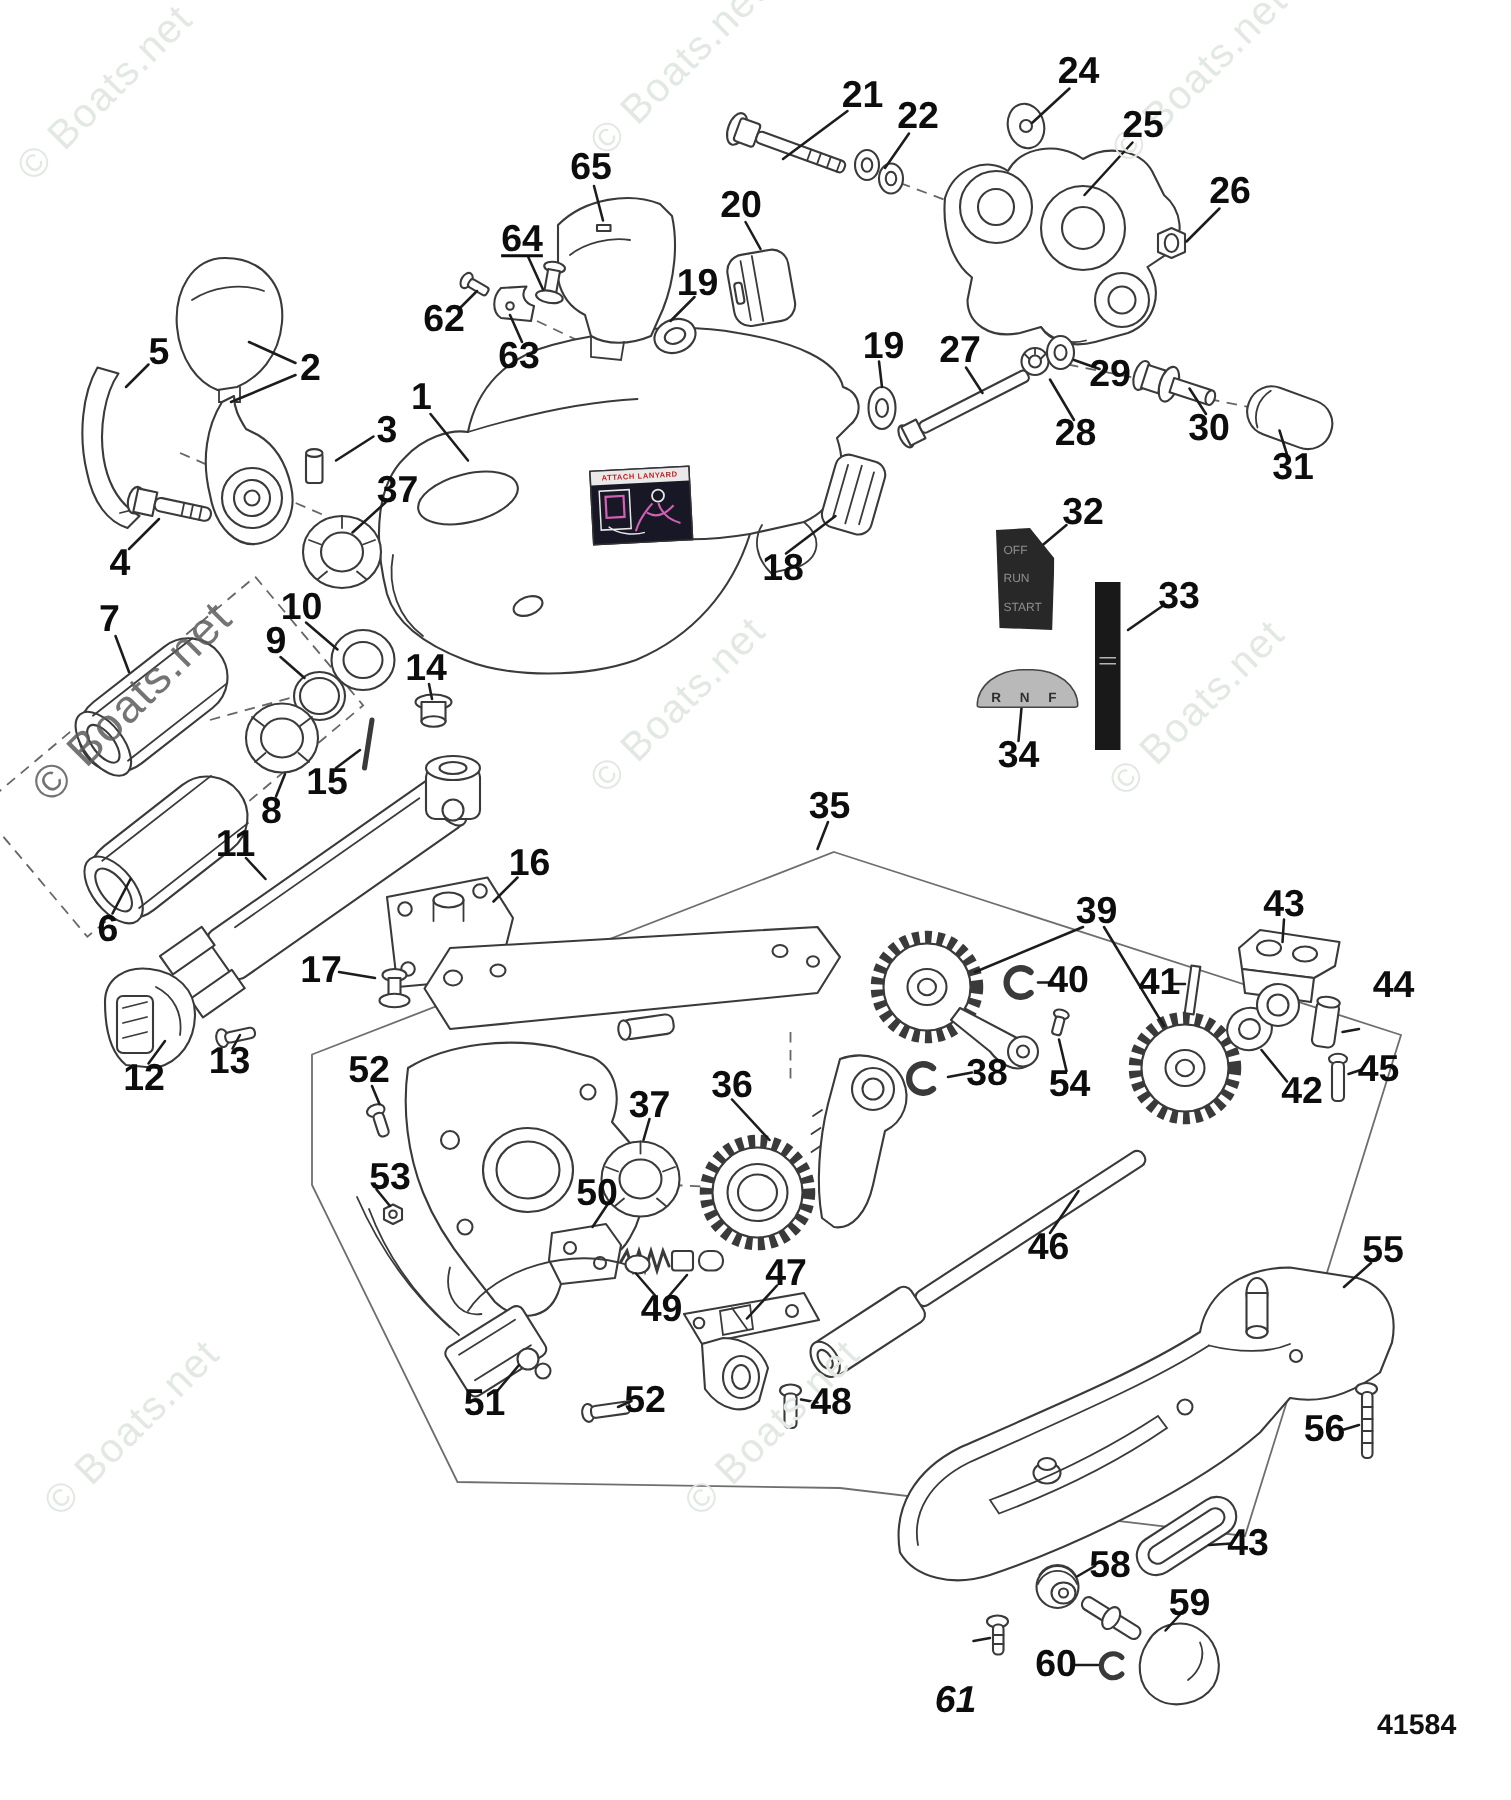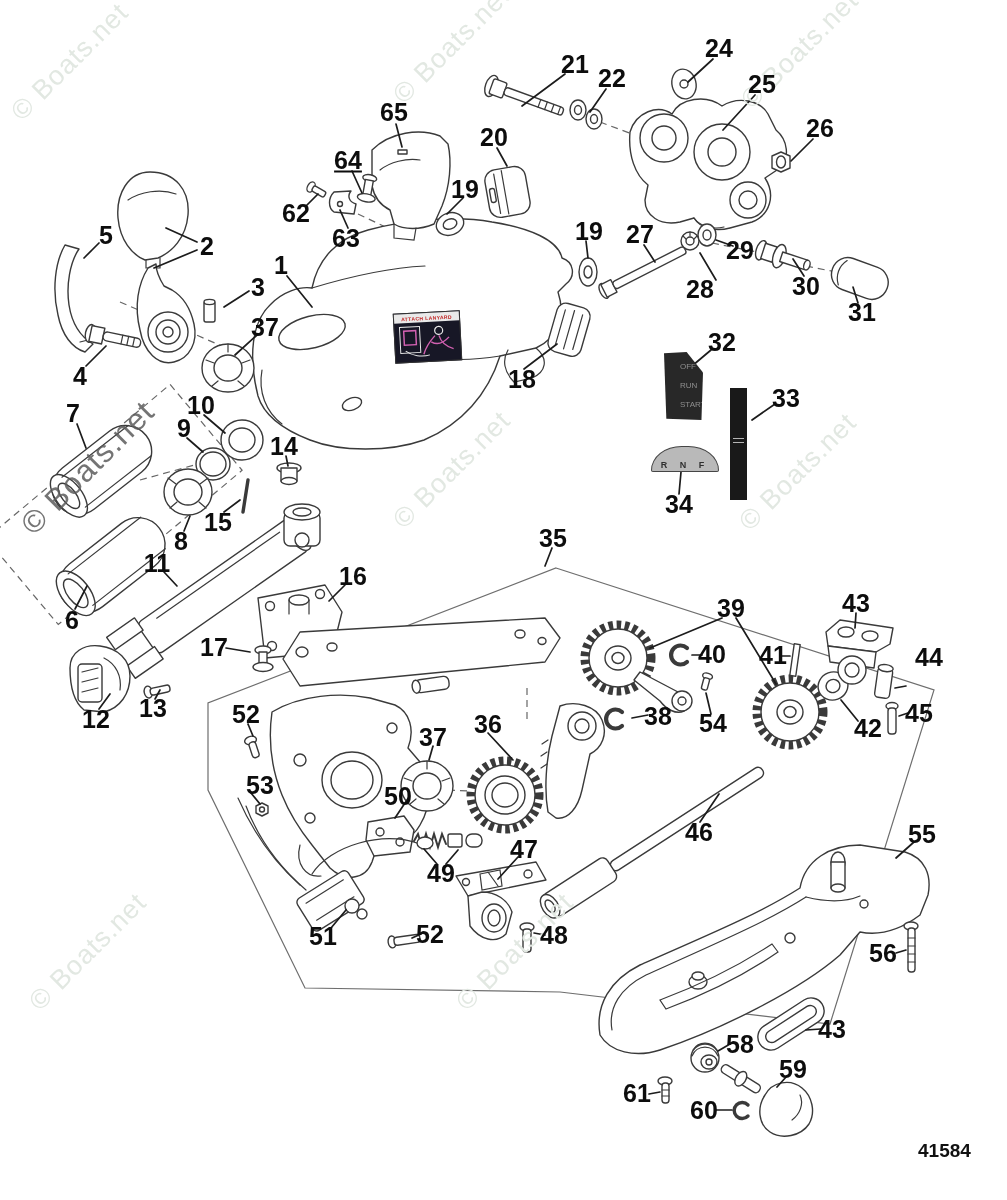--- a/index.html
+++ b/index.html
@@ -16,21 +16,21 @@
   .wm{position:absolute;transform:translate(-50%,-50%) rotate(-45deg);white-space:nowrap;
       pointer-events:none;letter-spacing:1px;}
   .wm.light{color:#e2e8e2;font-size:27px;}
   .wm.dark{color:rgba(92,92,92,.85);font-size:31px;}
   .callout{position:absolute;transform:translate(-50%,-50%);font-weight:700;font-size:25px;
            color:#0d0d0d;white-space:nowrap;}
   #partnum{position:absolute;left:918px;top:1140px;font-weight:700;font-size:19px;color:#111;}
   
   #ign{position:absolute;left:664px;top:352px;width:39px;height:68px;background:#282828;
        clip-path:polygon(0% 2%,58% 0%,100% 30%,96% 100%,6% 98%);}
-  #ign span{display:block;font-size:8px;color:#8f8f8f;padding-left:16px;line-height:19px;
+  #ign span{display:block;font-size:8px;color:#8f8f8f;padding-left:5px;line-height:19px;
             padding-top:0;}
   #ign span:first-child{padding-top:5px;}
   
   #strip{position:absolute;left:730px;top:388px;width:17px;height:112px;background:#191919;}
   #strip i{display:block;height:1px;background:#b5b5b5;width:11px;margin:0 auto;}
   #strip i:first-child{margin-top:50px;margin-bottom:3px;}
   
   #dome{position:absolute;left:651px;top:446px;width:66px;height:24px;background:#b9b9b9;
         border:1.5px solid #454545;border-radius:33px 33px 3px 3px / 26px 26px 2px 2px;
         display:flex;align-items:flex-end;justify-content:center;}
@@ -643,21 +643,21 @@
       <div class="callout" style="left: 522px; top: 379px;">18</div>
       <div class="callout" style="left: 465px; top: 189px;">19</div>
       <div class="callout" style="left: 589px; top: 231px;">19</div>
       <div class="callout" style="left: 494px; top: 137px;">20</div>
       <div class="callout" style="left: 575px; top: 64px;">21</div>
       <div class="callout" style="left: 612px; top: 78px;">22</div>
       <div class="callout" style="left: 719px; top: 48px;">24</div>
       <div class="callout" style="left: 762px; top: 84px;">25</div>
       <div class="callout" style="left: 820px; top: 128px;">26</div>
       <div class="callout" style="left: 640px; top: 234px;">27</div>
-      <div class="callout" style="left: 700px; top: 289px;">28</div>
+      <div class="callout" style="left: 717px; top: 289px;">28</div>
       <div class="callout" style="left: 740px; top: 250px;">29</div>
       <div class="callout" style="left: 806px; top: 286px;">30</div>
       <div class="callout" style="left: 862px; top: 312px;">31</div>
       <div class="callout" style="left: 722px; top: 342px;">32</div>
       <div class="callout" style="left: 786px; top: 398px;">33</div>
       <div class="callout" style="left: 679px; top: 504px;">34</div>
       <div class="callout" style="left: 553px; top: 538px;">35</div>
       <div class="callout" style="left: 488px; top: 724px;">36</div>
       <div class="callout" style="left: 265px; top: 327px;">37</div>
       <div class="callout" style="left: 433px; top: 737px;">37</div>
@@ -678,19 +678,19 @@
       <div class="callout" style="left: 246px; top: 714px;">52</div>
       <div class="callout" style="left: 430px; top: 934px;">52</div>
       <div class="callout" style="left: 248px; top: 785px; margin-left: 12px;">53</div>
       <div class="callout" style="left: 713px; top: 723px;">54</div>
       <div class="callout" style="left: 922px; top: 834px;">55</div>
       <div class="callout" style="left: 883px; top: 953px;">56</div>
       <div class="callout" style="left: 832px; top: 1029px;">43</div>
       <div class="callout" style="left: 740px; top: 1044px;">58</div>
       <div class="callout" style="left: 793px; top: 1069px;">59</div>
       <div class="callout" style="left: 704px; top: 1110px;">60</div>
-      <div class="callout" style="left: 637px; top: 1093px;">61</div>
+      <div class="callout" style="left: 637px; top: 1134px; font-style: italic;">61</div>
       <div class="callout" style="left: 296px; top: 213px;">62</div>
       <div class="callout" style="left: 346px; top: 238px;">63</div>
       <div class="callout" style="left: 348px; top: 160px; text-decoration: underline;">64</div>
       <div class="callout" style="left: 394px; top: 112px;">65</div>
     </div>
 </div>
 
 </body></html>

